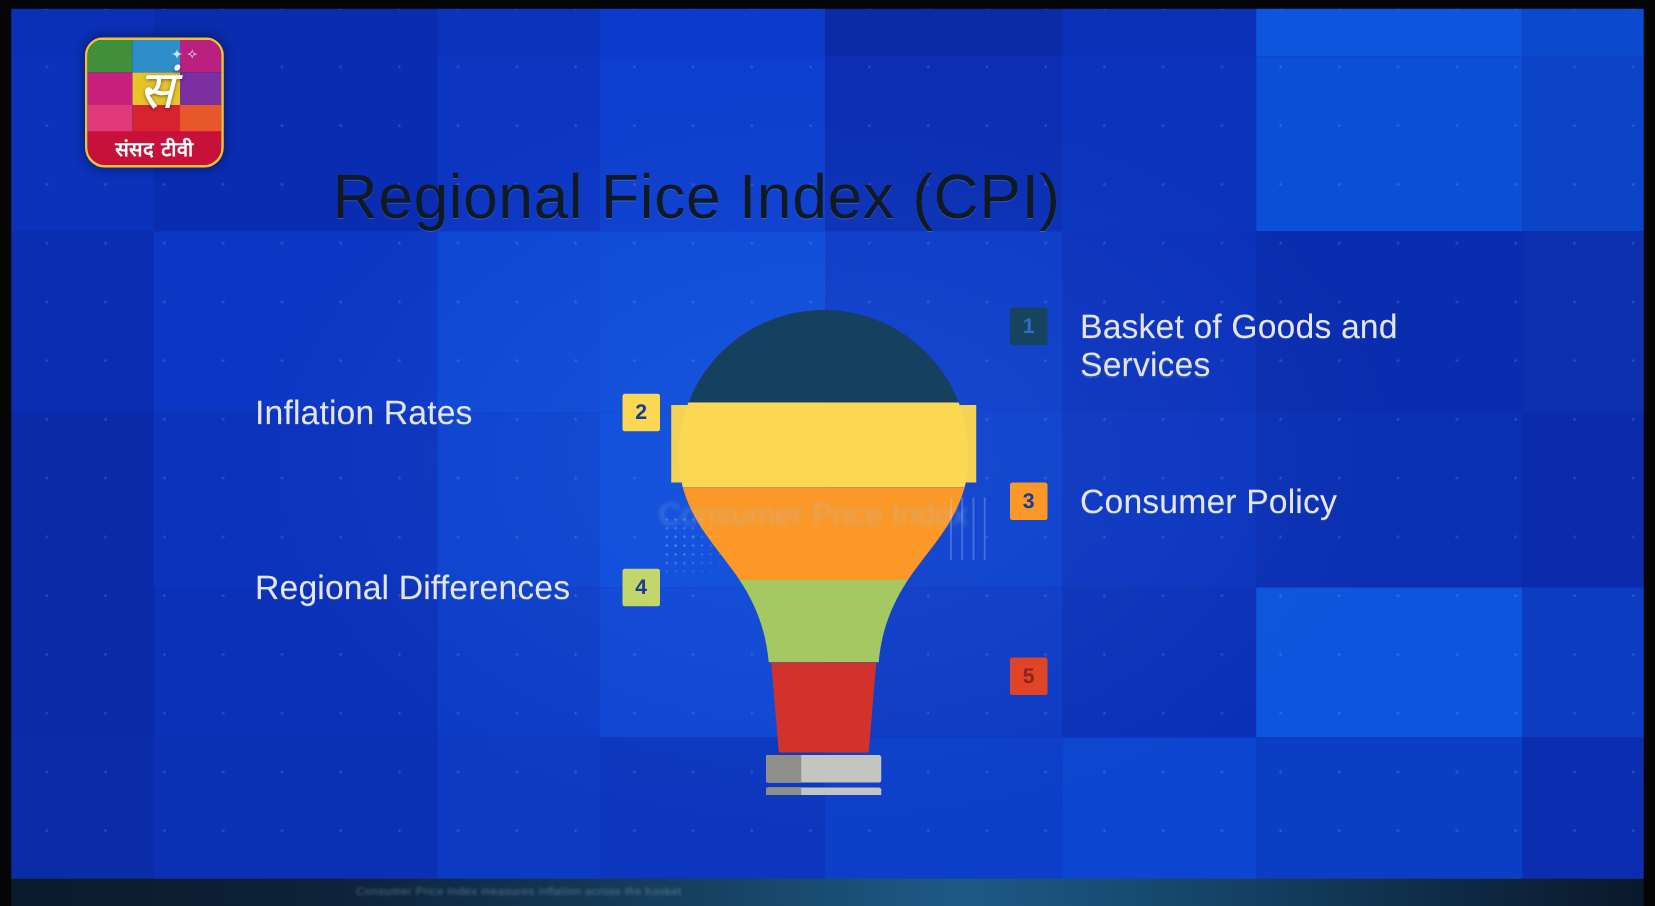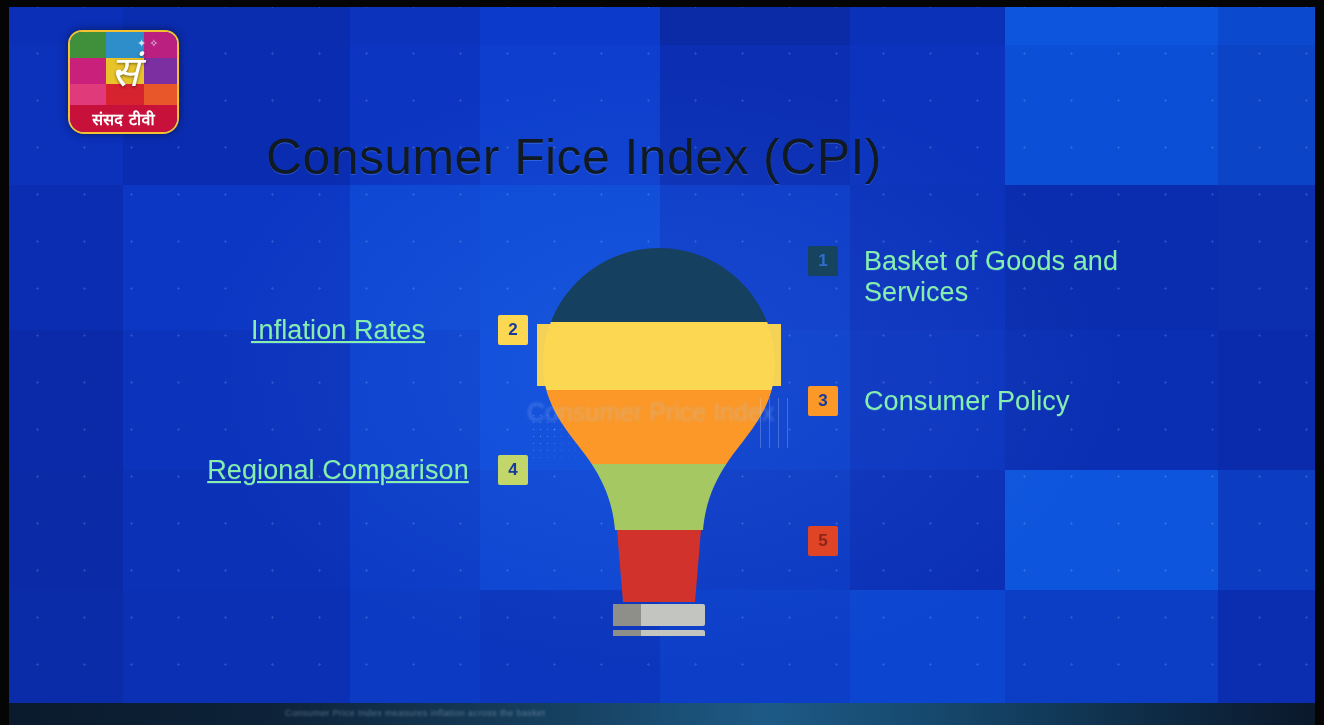--- a/index.html
+++ b/index.html
@@ -56,25 +56,25 @@
          text-shadow:0 1px 0 rgba(120,170,255,.30);}
 
   
   #bulb{position:absolute;left:537px;top:246px;width:244px;height:390px;z-index:20;}
 
   
   .row{position:absolute;z-index:30;display:flex;align-items:flex-start;}
   .badge{width:30px;height:30px;flex:0 0 30px;display:flex;align-items:center;
          justify-content:center;font-size:17px;font-weight:bold;color:#173a9b;
          font-family:"Liberation Sans",sans-serif;border-radius:2px;}
-  .ltext{font-size:27px;color:#86efac;line-height:1.13;
+  .ltext{font-size:27px;color:#e5e5e5;line-height:1.13;
          font-family:"Liberation Sans",sans-serif;letter-spacing:.1px;
          text-shadow:0 1px 0 rgba(120,170,255,.22);}
   .row.left{flex-direction:row;}
-  .row.left .ltext{text-align:center;margin-right:26px;text-decoration:underline;}
+  .row.left .ltext{text-align:left;margin-right:26px;}
   .row.right .ltext{margin-left:26px;}
 
   #r1{left:808px;top:246px;}
   #r2{left:204px;top:315px;}
   #r3{left:808px;top:386px;}
   #r4{left:204px;top:455px;}
   #r5{left:808px;top:526px;}
 
   
   #deco{position:absolute;left:530px;top:412px;width:70px;height:46px;z-index:21;
@@ -155,21 +155,21 @@
     <div class="lq" style="left:36px;top:26px;width:38px;height:26px;background:#e8c42a"></div>
     <div class="lq" style="left:74px;top:26px;width:33px;height:26px;background:#7b2fa0"></div>
     <div class="lq" style="left:0;top:52px;width:36px;height:26px;background:#e03a7a"></div>
     <div class="lq" style="left:36px;top:52px;width:38px;height:26px;background:#d6232f"></div>
     <div class="lq" style="left:74px;top:52px;width:33px;height:26px;background:#e8572a"></div>
     <div class="sparkle">✦ ✧</div>
     <div class="mark">सं</div>
     <div class="name">संसद टीवी</div>
   </div>
 
-  <div id="title">Consumer Fice Index (CPI)</div>
+  <div id="title">Regional Fice Index (CPI)</div>
 
   <div id="deco"></div>
   <div id="deco2"></div>
   <div id="ghosttext">Consumer Price Index</div>
 
   <div id="bulb">
     <svg width="244" height="390" viewBox="0 0 244 390">
       <defs>
         <clipPath id="bulbclip">
           <path d="M122 2 C 58 2 6 54 6 118 C 6 162 32 186 52 214
@@ -206,21 +206,21 @@
     <div class="ltext" style="width: 268px;">Inflation Rates</div>
     <div class="badge" style="background: rgb(252, 215, 82); color: rgb(23, 58, 155);">2</div>
   </div>
 
   <div class="row right" id="r3">
     <div class="badge" style="background: rgb(251, 152, 39); color: rgb(23, 58, 155);">3</div>
     <div class="ltext">Consumer Policy</div>
   </div>
 
   <div class="row left" id="r4">
-    <div class="ltext" style="width: 268px;">Regional Comparison</div>
+    <div class="ltext" style="width: 268px;">Regional Differences</div>
     <div class="badge" style="background: rgb(195, 214, 106); color: rgb(23, 58, 155);">4</div>
   </div>
 
   <div class="row right" id="r5">
     <div class="badge" style="background: rgb(224, 68, 39); color: rgb(141, 36, 24);">5</div>
   </div>
 
   <div id="playerstrip"></div>
   <div id="stripghost">Consumer Price Index measures inflation across the basket</div>
 

